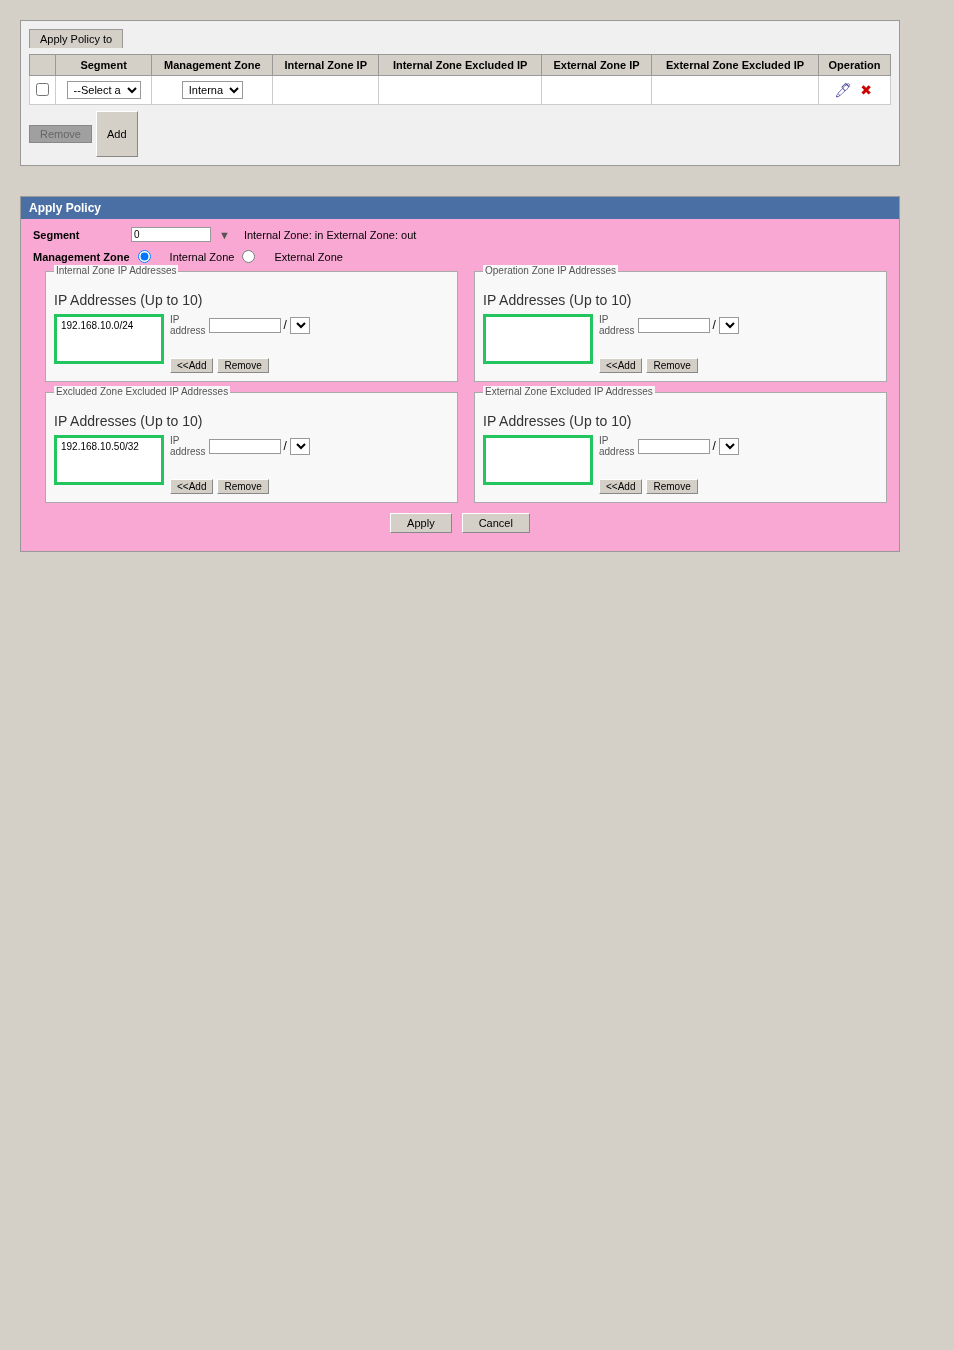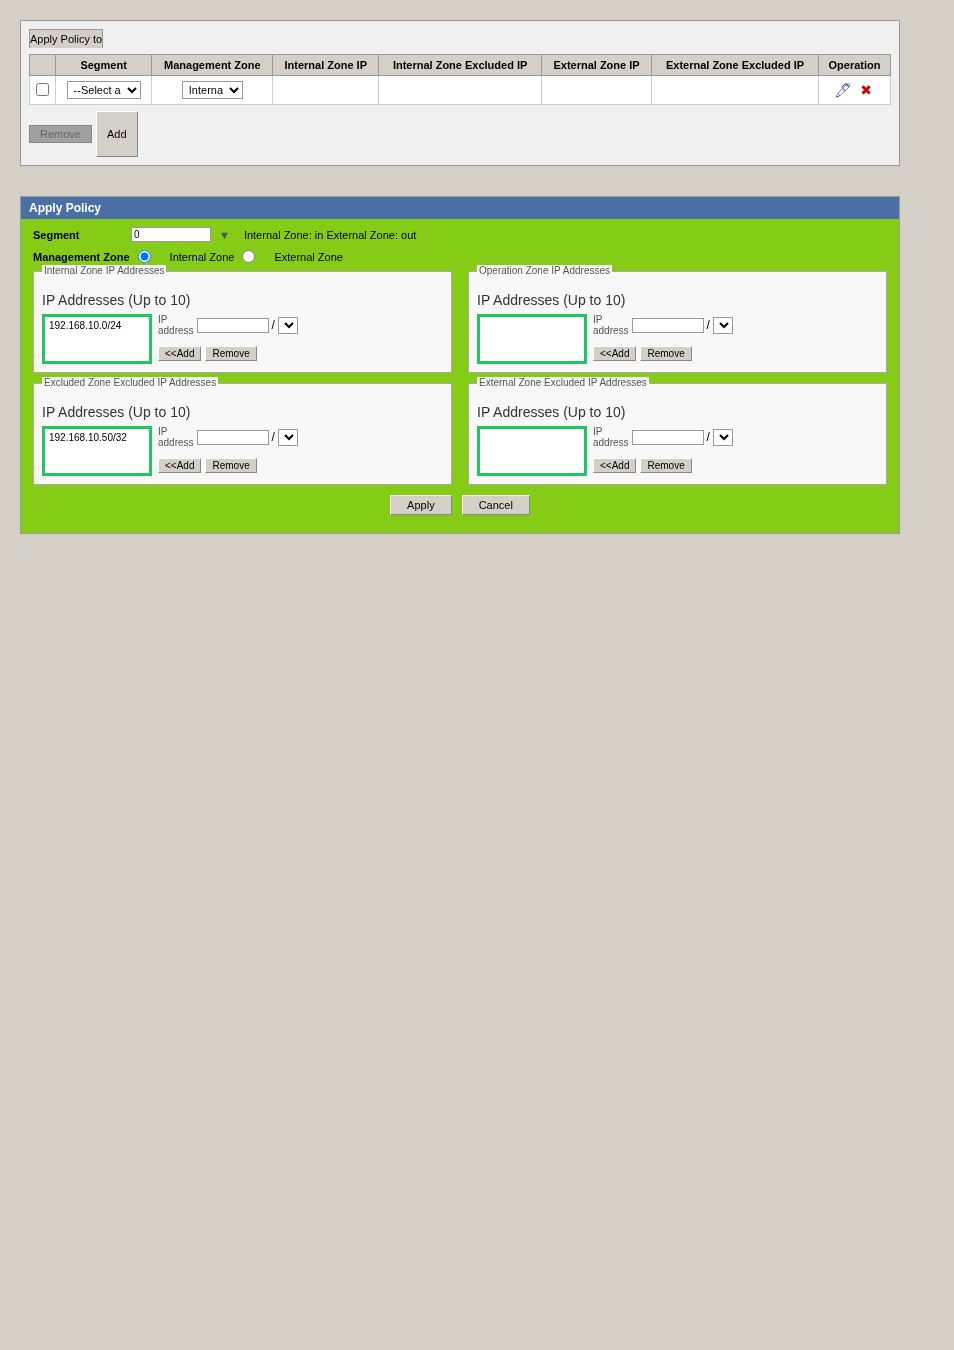--- a/index.html
+++ b/index.html
@@ -18,21 +18,21 @@
       padding: 8px;
       margin-bottom: 30px;
       width: 880px;
     }
 
     .apply-policy-tab {
       display: inline-block;
       background: #d4d0c8;
       border: 1px solid #999;
       border-bottom: none;
-      padding: 3px 0;
+      padding: 3px 10px;
       font-size: 11px;
       margin-bottom: 6px;
       text-align: center;
     }
 
     .policy-table {
       width: 100%;
       border-collapse: collapse;
       background: #fff;
       border: 1px solid #999;
@@ -99,21 +99,21 @@
       background: #fff;
       padding: 1px 2px;
     }
 
     input[type="checkbox"] {
       cursor: pointer;
     }
 
     
     .bottom-section {
-      background: #84cc16;
+      background: #f9a8d4;
       border: 1px solid #999;
       width: 880px;
     }
 
     .section-header {
       background: #4a6fa5;
       color: #fff;
       padding: 4px 8px;
       font-weight: bold;
       font-size: 12px;
@@ -159,20 +159,21 @@
       align-items: center;
       gap: 19px;
       cursor: pointer;
     }
 
     
     .ip-boxes-row {
       display: flex;
       gap: 16px;
       margin-bottom: 10px;
+      margin-left: 12px;
     }
 
     .ip-box-content {
       display: flex;
       gap: 6px;
       align-items: flex-start;
     }
 
     .ip-list {
       border: 3px solid #22c55e;
@@ -184,21 +185,21 @@
       padding: 2px;
     }
 
     .ip-list-item {
       padding: 1px 2px;
     }
 
     .ip-controls {
       display: flex;
       flex-direction: column;
-      gap: 8px;
+      gap: 20px;
     }
 
     .ip-input-row {
       display: flex;
       align-items: center;
       gap: 3px;
     }
 
     .ip-label {
       font-size: 10px;

